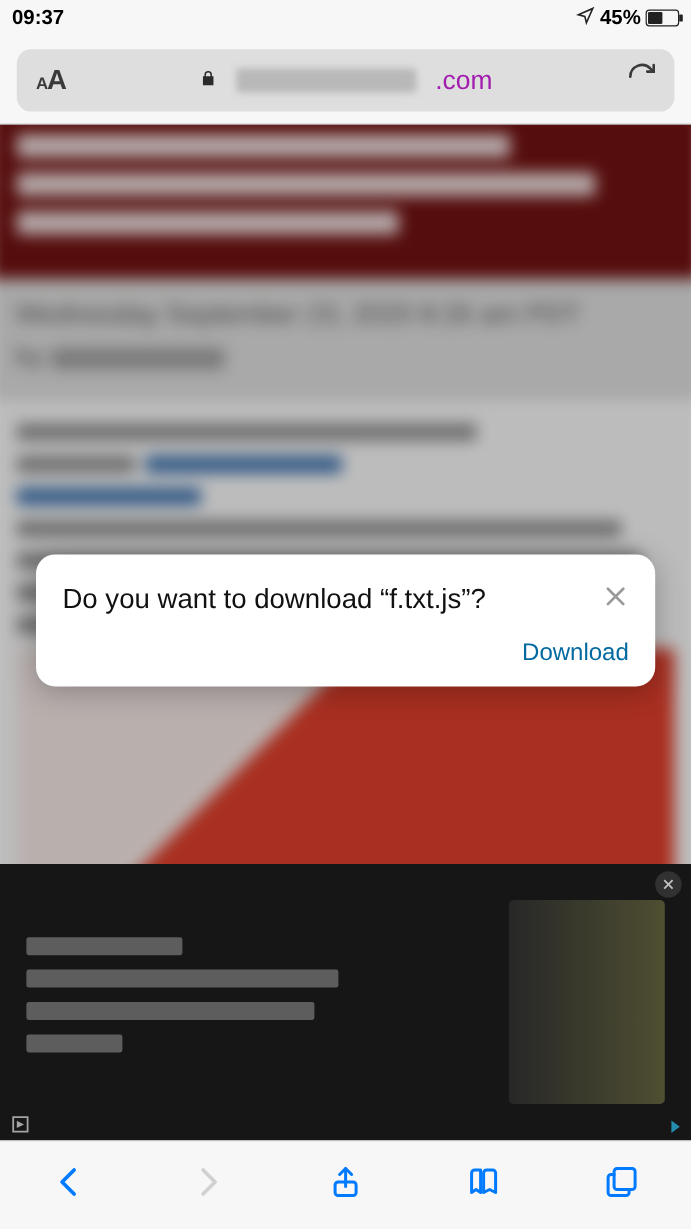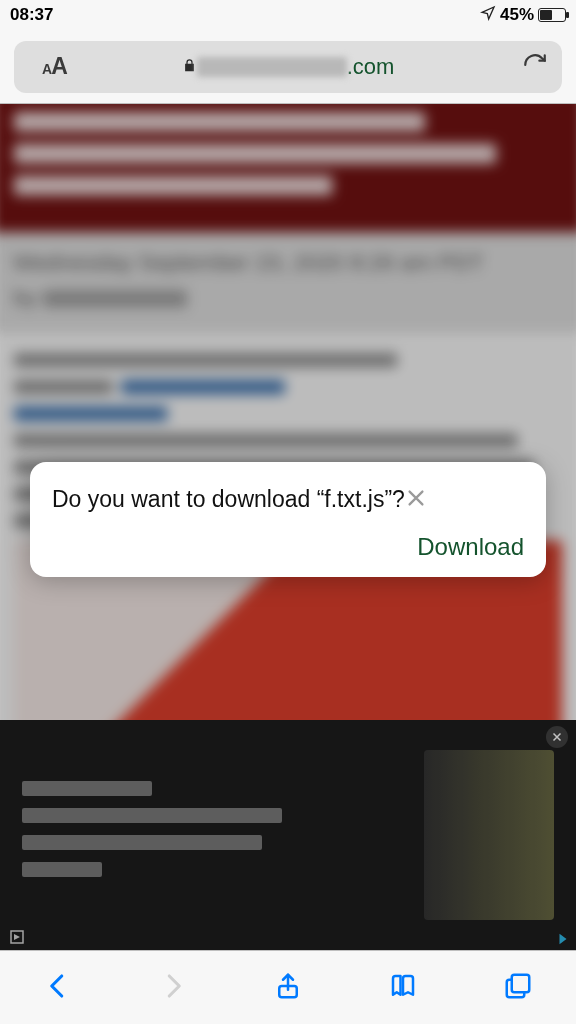--- a/index.html
+++ b/index.html
@@ -16,23 +16,23 @@
   .wifi-icon svg { width: 18px; height: 18px; }
   .battery-wrap { display: inline-flex; align-items: center; gap: 2px; }
   .battery-shell { width: 28px; height: 14px; border: 1.5px solid #222; border-radius: 3px; position: relative; display: inline-block;}
   .battery-shell::after { content:""; position:absolute; right:-4px; top:3px; width:3px; height:6px; background:#222; border-radius:1px;}
   .battery-fill { position:absolute; left:1px; top:1px; bottom:1px; width:47%; background:#222; border-radius:1px;}
   .loc-icon svg { width:16px; height:16px; }
 
   
   .url-bar-container { height: 74px; background: #f7f7f7; display: flex; align-items: center; padding: 0 14px; border-bottom: 1px solid #bfbfbf; }
   .url-bar { flex:1; background: #dedede; border-radius: 12px; height: 52px; display: flex; align-items: center; justify-content: center; position: relative; }
-  .left-aA { position:absolute; left:28px; color:#3a3a3a; font-weight:600; font-size:19px; letter-spacing:-1px; }
+  .left-aA { position:absolute; left:16px; color:#3a3a3a; font-weight:600; font-size:19px; letter-spacing:-1px; }
   .left-aA .small{ font-size:14px;} .left-aA .big{font-size:23px;}
-  .addr { display:flex; align-items:center; gap:0; color:#14532d; font-size:22px; }
+  .addr { display:flex; align-items:center; gap:16px; color:#a21caf; font-size:22px; }
   .reload-btn { position:absolute; right:14px; }
   .reload-btn svg { width:26px; height:26px; }
   .lock-icon svg { width:15px; height:17px; }
 
   
   .page-content { position:absolute; top:104px; left:0; right:0; bottom:74px; overflow:hidden; }
   .blur-layer { position:absolute; inset:0; filter: blur(6px) brightness(0.9); transform: scale(1.03); }
 
   .hero-band { background:#6d1111; padding:20px 22px 24px; }
   .hero-line { height:19px; background: rgba(255,255,255,0.82); margin-bottom:12px; border-radius:2px; }
@@ -44,42 +44,42 @@
   .art-img { margin-top:10px; height:240px; background: linear-gradient(135deg,#eadfdc 0 36%, #d53c2a 36% 100%); border-radius:4px;}
   .ad-band { position:absolute; left:0; right:0; bottom:0; height:230px; background:#1a1a1a; display:flex; align-items:center; justify-content:space-between; padding:18px 22px; }
   .ad-txt .line { height:15px; background:#6a6a6a; margin-bottom:12px; border-radius:2px; }
   .ad-thumb { width:130px; height:170px; background:linear-gradient(90deg,#2d2d2d,#5a5a3a); border-radius:4px;}
 
   
   .dim-overlay { position:absolute; top:104px; left:0; right:0; bottom:74px; background:rgba(0,0,0,0.12); }
 
   
   .download-modal { position:absolute; left:30px; right:30px; top:462px; background:#fff; border-radius:16px; box-shadow:0 4px 24px rgba(0,0,0,0.25); padding:24px 22px 16px; }
-  .modal-top { display:flex; align-items:center; }
+  .modal-top { display:flex; align-items:center; justify-content:space-between; }
   .modal-text { font-size:23px; color:#111; }
   .close-btn svg { width:22px; height:22px; }
   .modal-actions { text-align:right; margin-top:20px; }
-  .download-btn { font-size:24px; color:#14532d; background:none; border:none; font-weight:400; }
+  .download-btn { font-size:20px; color:#0369a1; background:none; border:none; font-weight:400; }
 
   
   .bottom-bar { position:absolute; bottom:0; left:0; right:0; height:74px; background:#f7f7f7; border-top:1px solid #bfbfbf; display:flex; align-items:center; justify-content:space-around; }
   .bottom-bar svg { width:30px; height:30px; }
   .nav-disabled { opacity:0.35; }
 
   
   .ad-close { position:absolute; right:8px; top:6px; width:22px; height:22px; border-radius:50%; background:rgba(60,60,60,0.9); display:flex; align-items:center; justify-content:center;}
   .ad-close svg { width:12px; height:12px;}
   .ad-logo { position:absolute; left:8px; bottom:4px; width:18px; height:18px; }
   .ad-mark { position:absolute; right:6px; bottom:4px; width:14px; height:14px; }
 </style>
 </head>
 <body>
 
 <div class="status-bar">
-  <div>08:37</div>
+  <div>09:37</div>
   <div class="status-right">
     <span class="loc-icon">
       <svg viewBox="0 0 24 24" fill="none" stroke="#222" stroke-width="2">
           <path d="M3 11l18-8-8 18-2-8-8-2z"></path>
         </svg>
     </span>
     <span>45%</span>
     <span class="battery-wrap">
       <span class="battery-shell">
           <span class="battery-fill"></span>

